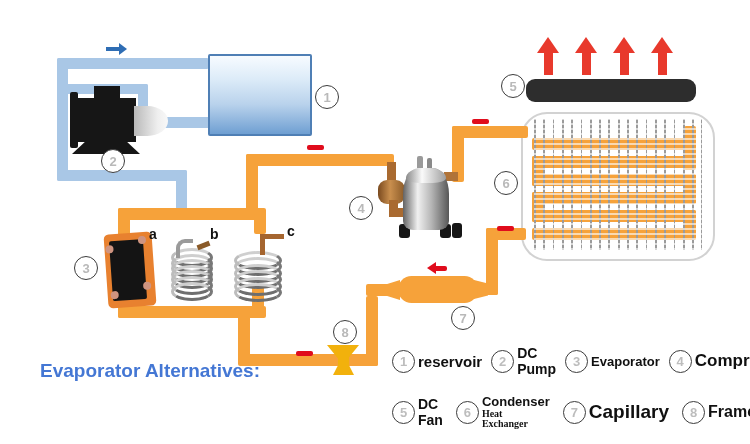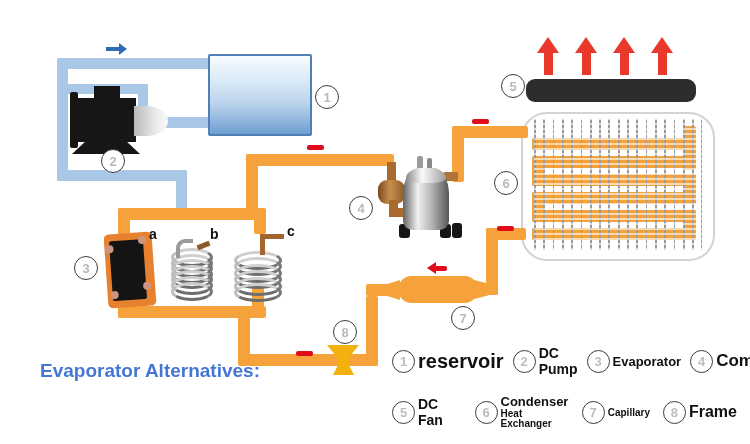--- a/index.html
+++ b/index.html
@@ -200,21 +200,21 @@
   <div class="circle" style="left:74px;top:256px;">3</div>
   <div class="circle" style="left:349px;top:196px;">4</div>
   <div class="circle" style="left:501px;top:74px;">5</div>
   <div class="circle" style="left:494px;top:171px;">6</div>
   <div class="circle" style="left:451px;top:306px;">7</div>
   <div class="circle" style="left:333px;top:320px;">8</div>
 
   <div class="legend-row" id="legend-row-0" style="left:392px;top:345px;">
       <div class="legend-item" style="margin-right: 9px;">
         <div class="legend-circle">1</div>
-        <div style="font-size: 20px;">reservoir</div>
+        <div style="font-size: 15px;">reservoir</div>
       </div>
       <div class="legend-item" style="margin-right: 9px;">
         <div class="legend-circle">2</div>
         <div style="font-size: 14px;">DC Pump</div>
       </div>
       <div class="legend-item" style="margin-right: 9px;">
         <div class="legend-circle">3</div>
         <div style="font-size: 13px;">Evaporator</div>
       </div>
       <div class="legend-item" style="margin-right: 9px;">
@@ -224,26 +224,26 @@
     </div>
   <div class="legend-row" id="legend-row-1" style="left:392px;top:395px;">
       <div class="legend-item" style="margin-right: 13px;">
         <div class="legend-circle">5</div>
         <div style="font-size: 14px;">DC Fan</div>
       </div>
       <div class="legend-item" style="margin-right: 13px;">
         <div class="legend-circle">6</div>
         <div style="font-size: 13px; line-height: 1.05;">
           <div>Condenser</div>
-          <div style="font-size: 10px;">Heat Exchanger</div>
+          <div style="font-size: 10px; font-family: Liberation Serif, serif;">Heat Exchanger</div>
         </div>
       </div>
       <div class="legend-item" style="margin-right: 13px;">
         <div class="legend-circle">7</div>
-        <div style="font-size: 10px;">Capillary</div>
+        <div style="font-size: 19px;">Capillary</div>
       </div>
       <div class="legend-item" style="margin-right: 13px;">
         <div class="legend-circle">8</div>
         <div style="font-size: 16px;">Frame</div>
       </div>
     </div>
 
   <div class="blue-note">
     <div class="h">Evaporator Alternatives:</div>
   </div>

